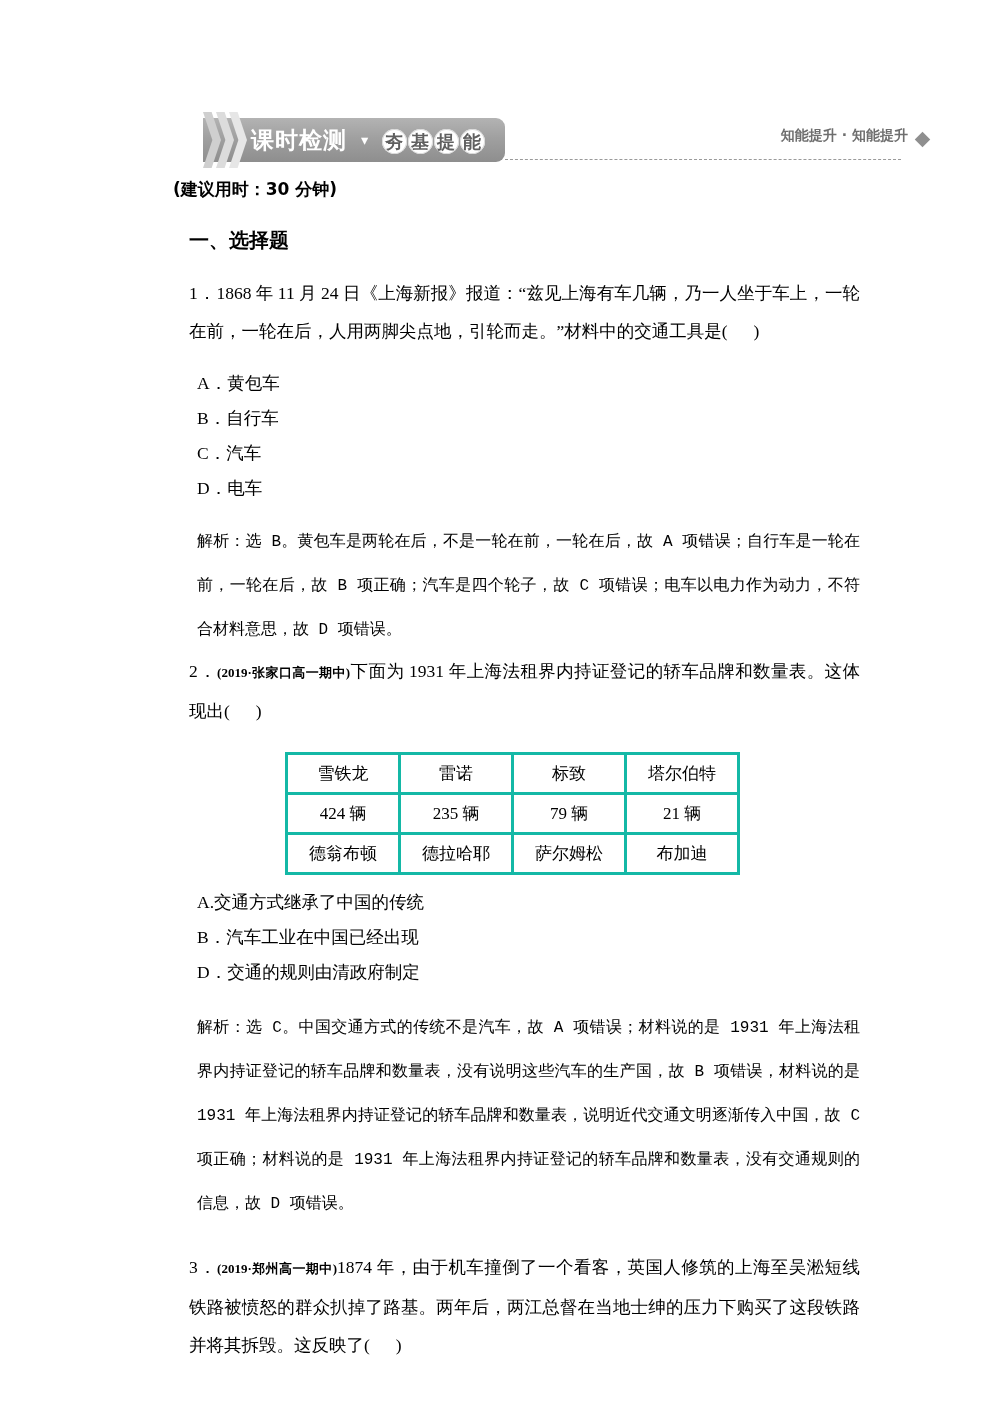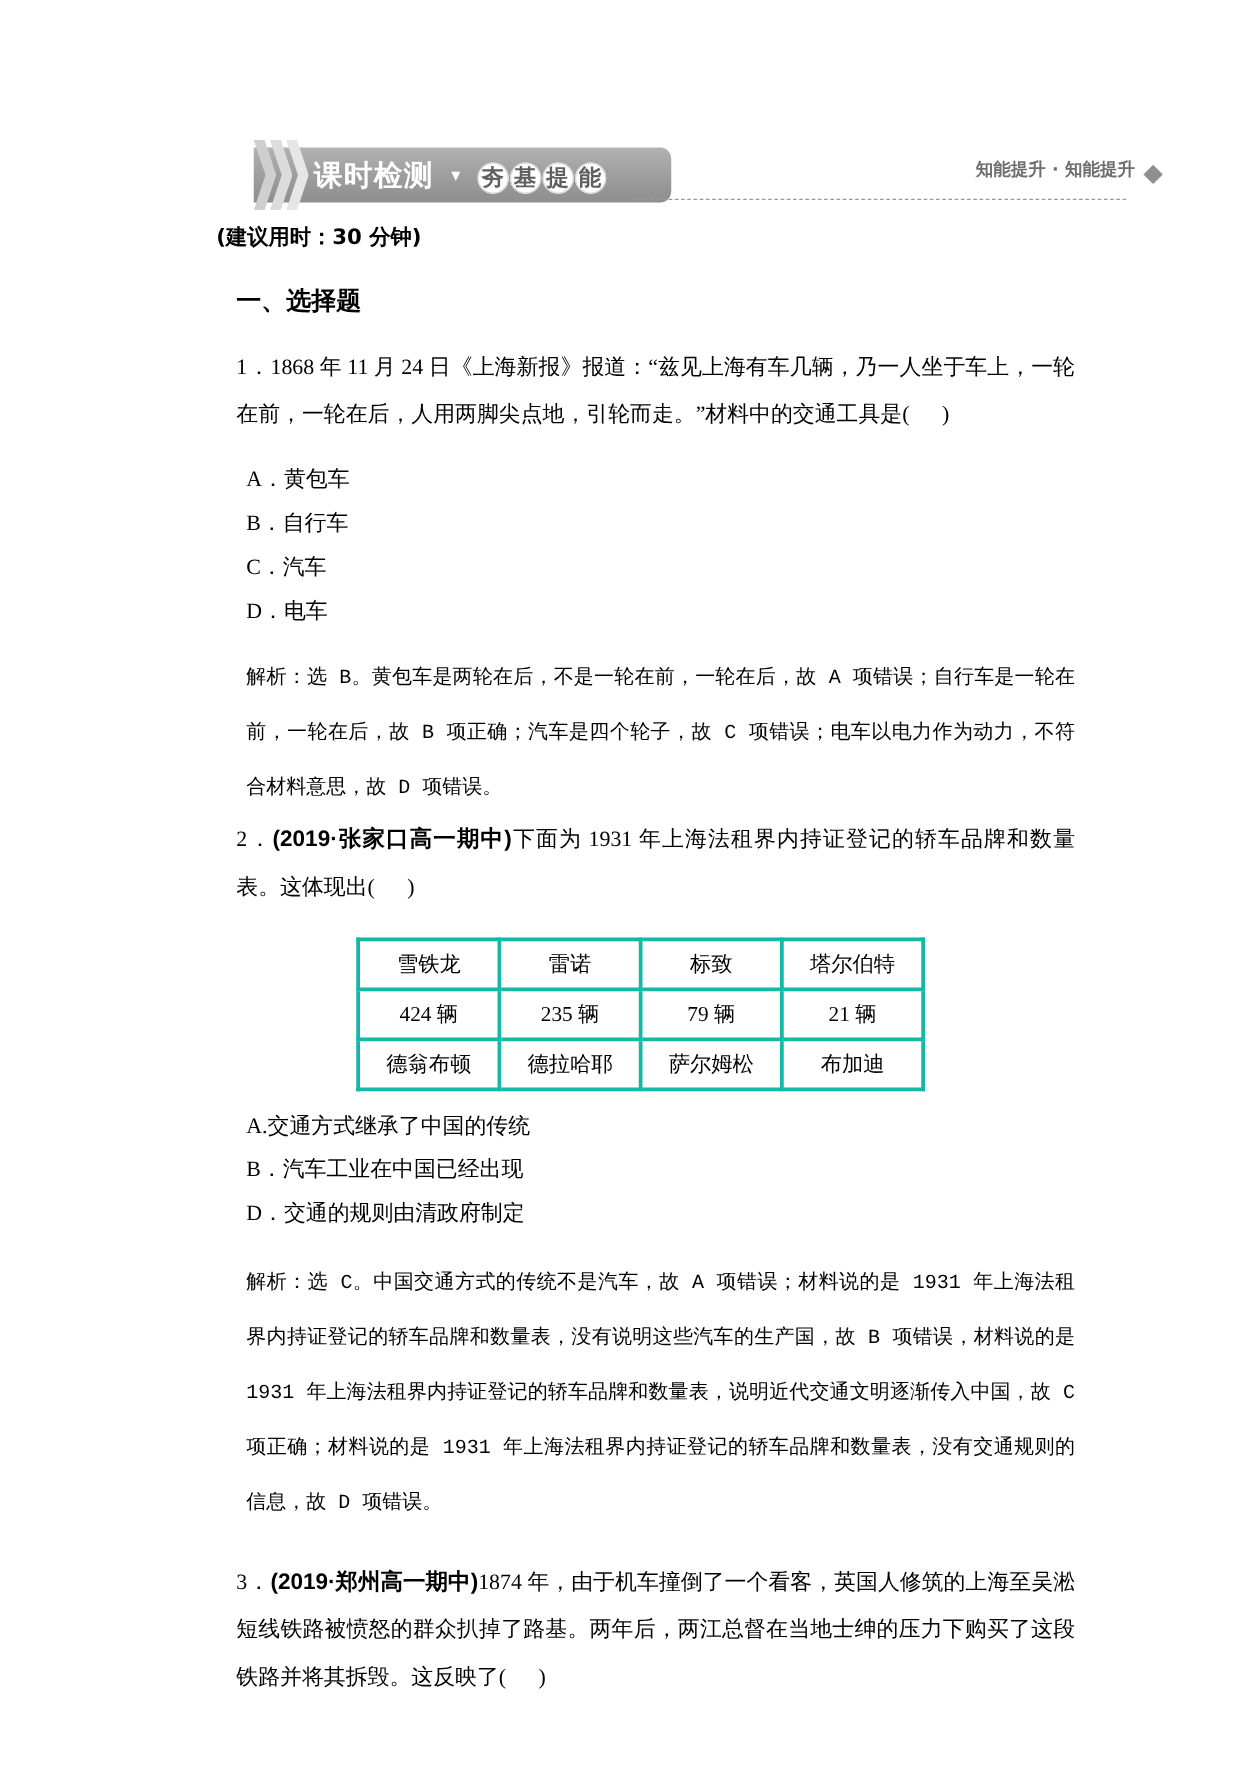--- a/index.html
+++ b/index.html
@@ -29,21 +29,21 @@
     left: 0;
     top: 118px;
     width: 1000px;
     height: 52px;
   }
   .banner {
     position: absolute;
     left: 203px;
     top: 0px;
     height: 44px;
-    width: 334px;
+    width: 302px;
     background: linear-gradient(180deg, #b3b3b3 0%, #a0a0a0 45%, #8e8e8e 100%);
     border-top-right-radius: 9px;
     border-bottom-right-radius: 9px;
   }
   .banner-title {
     position: absolute;
     left: 48px;
     top: 7px;
     font-family: "DejaVu Sans", "Liberation Sans", sans-serif;
     font-size: 23px;
@@ -143,23 +143,23 @@
   .q {
     font-size: 17.5px;
     line-height: 38px;
     text-align: justify;
     margin: 0 0 4px 0;
     padding-left: 44px;
     text-indent: 0;
   }
   .q .qnum { letter-spacing: 0.5px; }
   .src {
-    font-family: Liberation Sans, sans-serif;
-    font-weight: bold;
-    font-size: 18px;
+    font-family: Liberation Serif, serif;
+    font-weight: bold;
+    font-size: 13px;
   }
   .blank { display: inline-block; width: 26px; }
 
   .opt {
     font-size: 17.5px;
     line-height: 35px;
     margin: 0;
     padding-left: 52px;
   }
 

